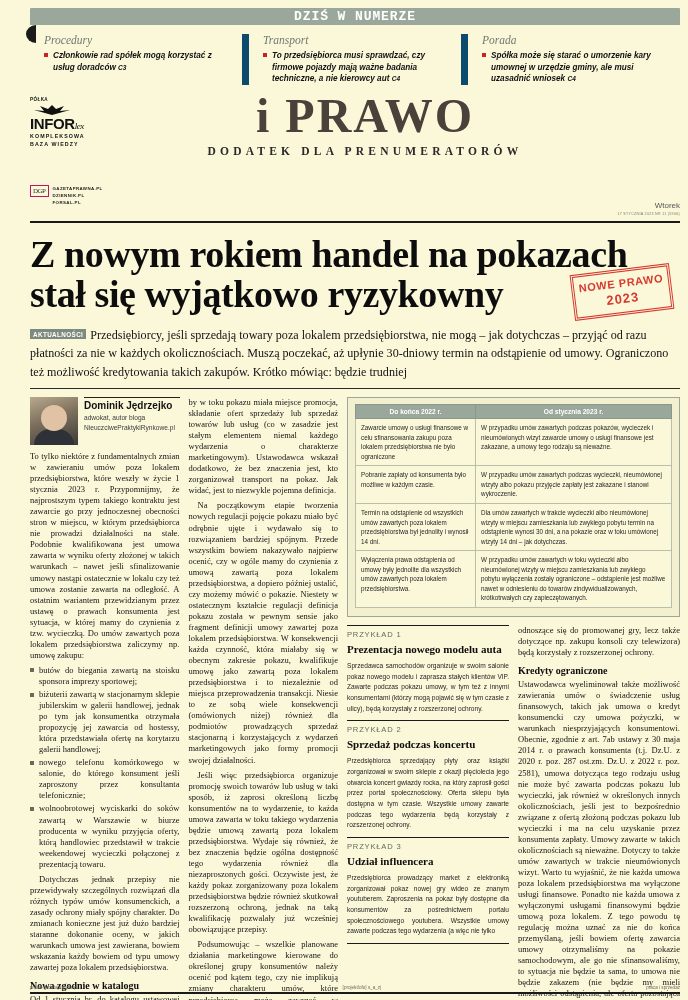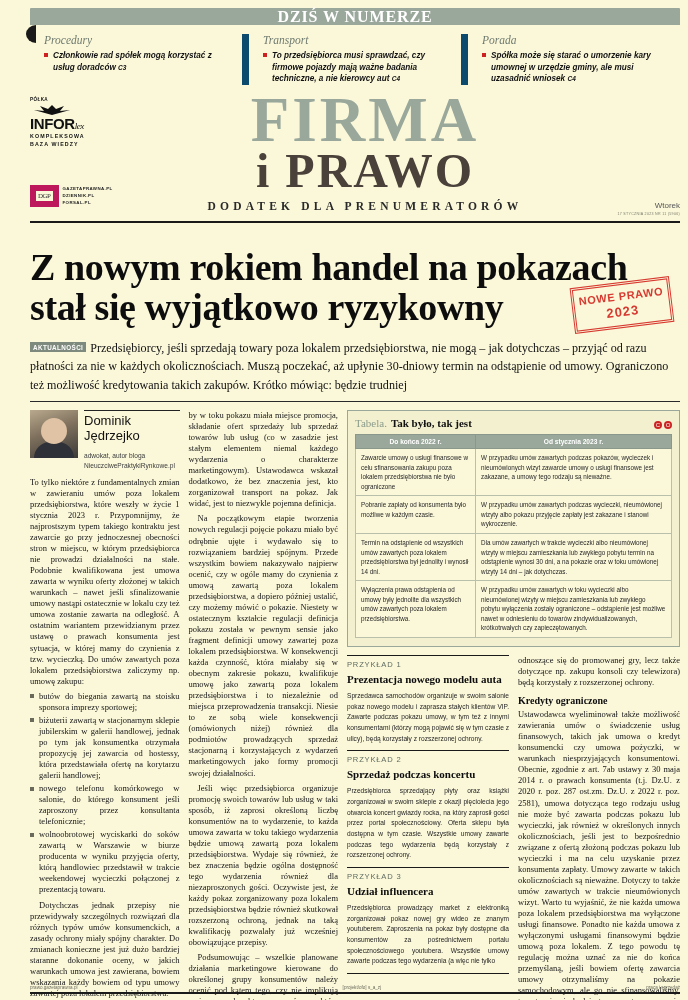--- a/index.html
+++ b/index.html
@@ -17,22 +17,22 @@
   
   .topbar-wrap { position:relative; padding: 8px 0 0 0; }
   .topbar {
     margin-left: 30px; margin-right: 8px;
     background: #9aa79b;
     height: 17px;
     display:flex; align-items:center; justify-content:center;
     border-radius: 1px 1px 0 0;
   }
   .topbar-title {
-    font-family: Liberation Serif, serif;
-    font-weight: bold; font-size: 16px; letter-spacing: 0.9px;
+    font-family: Liberation Mono, monospace;
+    font-weight: bold; font-size: 13px; letter-spacing: 0.9px;
     color: #ffffff;
   }
   .topbar-corner {
     position:absolute; left:26px; top:25px;
     width:10px; height:18px; background:#1a1a1a;
     border-radius: 10px 0 0 10px / 9px 0 0 9px;
   }
 
   
   .teasers {
@@ -70,21 +70,21 @@
     font-size:15px; letter-spacing:-0.4px; color:#111; line-height:1;
   }
   .infor-name i { font-family:"Liberation Serif", serif; font-size:9px; font-weight:normal; }
   .infor-sub {
     font-family:"Liberation Sans", sans-serif; font-weight:bold;
     font-size:5.3px; letter-spacing:1.1px; line-height:1.5; color:#111; margin-top:2px;
   }
 
   .dgp-block { position:absolute; left:0; top: 92px; display:flex; gap:4px; align-items:flex-start; }
   .dgp-mark {
-    border:6px solid #be185d; font-family:"Liberation Serif", serif;
+    border:1px solid #be185d; font-family:"Liberation Serif", serif;
     font-size:7px; padding:1px 2px; color:#333; letter-spacing:-.5px;
   }
   .dgp-urls {
     font-family:"Liberation Sans", sans-serif; font-weight:bold;
     font-size:4.4px; letter-spacing:.4px; line-height:1.6; color:#222;
   }
 
   .mast-title { text-align:center; padding-left:20px; }
   .mast-firma {
     font-family:"Liberation Serif", serif; font-weight:bold;
@@ -107,21 +107,21 @@
   .mast-day {
     font-family:"Liberation Sans", sans-serif; font-size:8px; color:#555;
   }
   .mast-full {
     font-family:"Liberation Sans", sans-serif; font-size:3.6px;
     color:#7a7a6a; letter-spacing:.3px; margin-top:2px;
   }
   .rule-thick { margin: 2px 8px 0 30px; border-top: 2.5px solid #1a1a1a; }
 
   
-  .headline-wrap { margin: 25px 8px 0 30px; position:relative; }
+  .headline-wrap { margin: 12px 8px 0 30px; position:relative; }
   h1.headline {
     font-family:"Liberation Serif", serif; font-weight:bold;
     font-size: 38px; line-height: 1.05; letter-spacing:-0.4px;
     margin:0; color:#0d0d0d;
   }
   .stamp {
     position:absolute; right: 8px; top: 34px;
     width: 100px; height: 46px;
     border: 3px double #d42a22;
     transform: rotate(-7deg);
@@ -160,22 +160,22 @@
   .byline-photo::after {
     content:""; position:absolute; left:11px; top:8px; width:26px; height:26px;
     border-radius:50%; background:#e0c3a4;
   }
   .byline-photo::before {
     content:""; position:absolute; left:4px; bottom:0; width:40px; height:16px;
     background:#2e3138; border-radius:18px 18px 0 0;
   }
   .byline-info { padding-top:2px; border-top:1px solid #222; flex:1; }
   .byline-name {
-    font-family:"Liberation Sans", sans-serif; font-weight:normal;
-    font-size:13px; color:#111; margin-bottom:8px;
+    font-family:"Liberation Sans", sans-serif; font-weight:bold;
+    font-size:10px; color:#111; margin-bottom:2px;
   }
   .byline-role {
     font-family:"Liberation Sans", sans-serif; font-size:6.6px;
     color:#3b3b3b; line-height:1.5;
   }
 
   p.body {
     font-family:"Liberation Serif", serif; font-size:8.5px;
     line-height:1.30; text-align:justify; margin:0 0 4px 0; color:#141414;
     hyphens:auto;
@@ -311,21 +311,20 @@
   <div class="dgp-block">
     <div class="dgp-mark">DGP</div>
     <div class="dgp-urls">
       <div>GAZETAPRAWNA.PL</div>
       <div>DZIENNIK.PL</div>
       <div>FORSAL.PL</div>
     </div>
   </div>
 
   <div class="mast-title">
-    <div class="mast-firma">FIRMA</div>
     <div class="mast-iprawo">i PRAWO</div>
     <div class="mast-dodatek">DODATEK DLA PRENUMERATORÓW</div>
   </div>
 
   <div class="mast-date">
     <div class="mast-day">Wtorek</div>
     <div class="mast-full">17 STYCZNIA 2023 NR 11 (5906)</div>
   </div>
 </div>
 
@@ -376,28 +375,20 @@
     <p class="body">by w toku pokazu miała miejsce promocja, składanie ofert sprzedaży lub sprzedaż towarów lub usług (co w zasadzie jest stałym elementem niemal każdego wydarzenia o charakterze marketingowym). Ustawodawca wskazał dodatkowo, że bez znaczenia jest, kto zorganizował transport na pokaz. Jak widać, jest to niezwykle pojemna definicja.</p>
     <p class="body indent">Na początkowym etapie tworzenia nowych regulacji pojęcie pokazu miało być odrębnie ujęte i wydawało się to rozwiązaniem bardziej spójnym. Przede wszystkim bowiem nakazywało najpierw ocenić, czy w ogóle mamy do czynienia z umową zawartą poza lokalem przedsiębiorstwa, a dopiero później ustalić, czy możemy mówić o pokazie. Niestety w ostatecznym kształcie regulacji definicja pokazu została w pewnym sensie jako fragment definicji umowy zawartej poza lokalem przedsiębiorstwa. W konsekwencji każda czynność, która miałaby się w obecnym zakresie pokazu, kwalifikuje umowę jako zawartą poza lokalem przedsiębiorstwa i to niezależnie od miejsca przeprowadzenia transakcji. Niesie to ze sobą wiele konsekwencji (omówionych niżej) również dla podmiotów prowadzących sprzedaż stacjonarną i korzystających z wydarzeń marketingowych jako formy promocji swojej działalności.</p>
     <p class="body indent">Jeśli więc przedsiębiorca organizuje promocję swoich towarów lub usług w taki sposób, iż zaprosi określoną liczbę konsumentów na to wydarzenie, to każda umowa zawarta w toku takiego wydarzenia będzie umową zawartą poza lokalem przedsiębiorstwa. Wydaje się również, że bez znaczenia będzie ogólna dostępność tego wydarzenia również dla niezaproszonych gości. Oczywiste jest, że każdy pokaz zorganizowany poza lokalem przedsiębiorstwa będzie również skutkował rozszerzoną ochroną, jednak na taką kwalifikację pozwalały już wcześniej obowiązujące przepisy.</p>
     <p class="body indent">Podsumowując – wszelkie planowane działania marketingowe kierowane do określonej grupy konsumentów należy ocenić pod kątem tego, czy nie implikują zmiany charakteru umów, które przedsiębiorca może zawrzeć w powiązaniu z takim wydarzeniem. Konsekwencje błędnej kwalifikacji mogą być bowiem znaczne. W rezultacie nowa regulacja dotyczy również wszelkich podmiotów świadczących usługi marketingowe, które podczas zakładania oferowanych wydarzeń powinny uwzględniać swoim klientom potencjalnego oszukania. Wszystkie umowy zawarte podczas tego wydarzenia (a więc nie tylko</p>
 
   </div>
 
   <div class="col-wide">
 
     <div class="tabbox">
-      <div class="tab-head">
-        <span class="tab-label">Tabela.</span>
-        <span class="tab-title">Tak było, tak jest</span>
-        <span class="tab-marks">
-          <span>C</span>
-          <span>O</span>
-        </span>
-      </div>
       <table class="cmp">
         <thead>
           <tr>
             <th class="c1">Do końca 2022 r.</th>
             <th>Od stycznia 2023 r.</th>
           </tr>
         </thead>
         <tbody>
           <tr>
             <td class="c1">Zawarcie umowy o usługi finansowe w celu sfinansowania zakupu poza lokalem przedsiębiorstwa nie było ograniczone</td>

